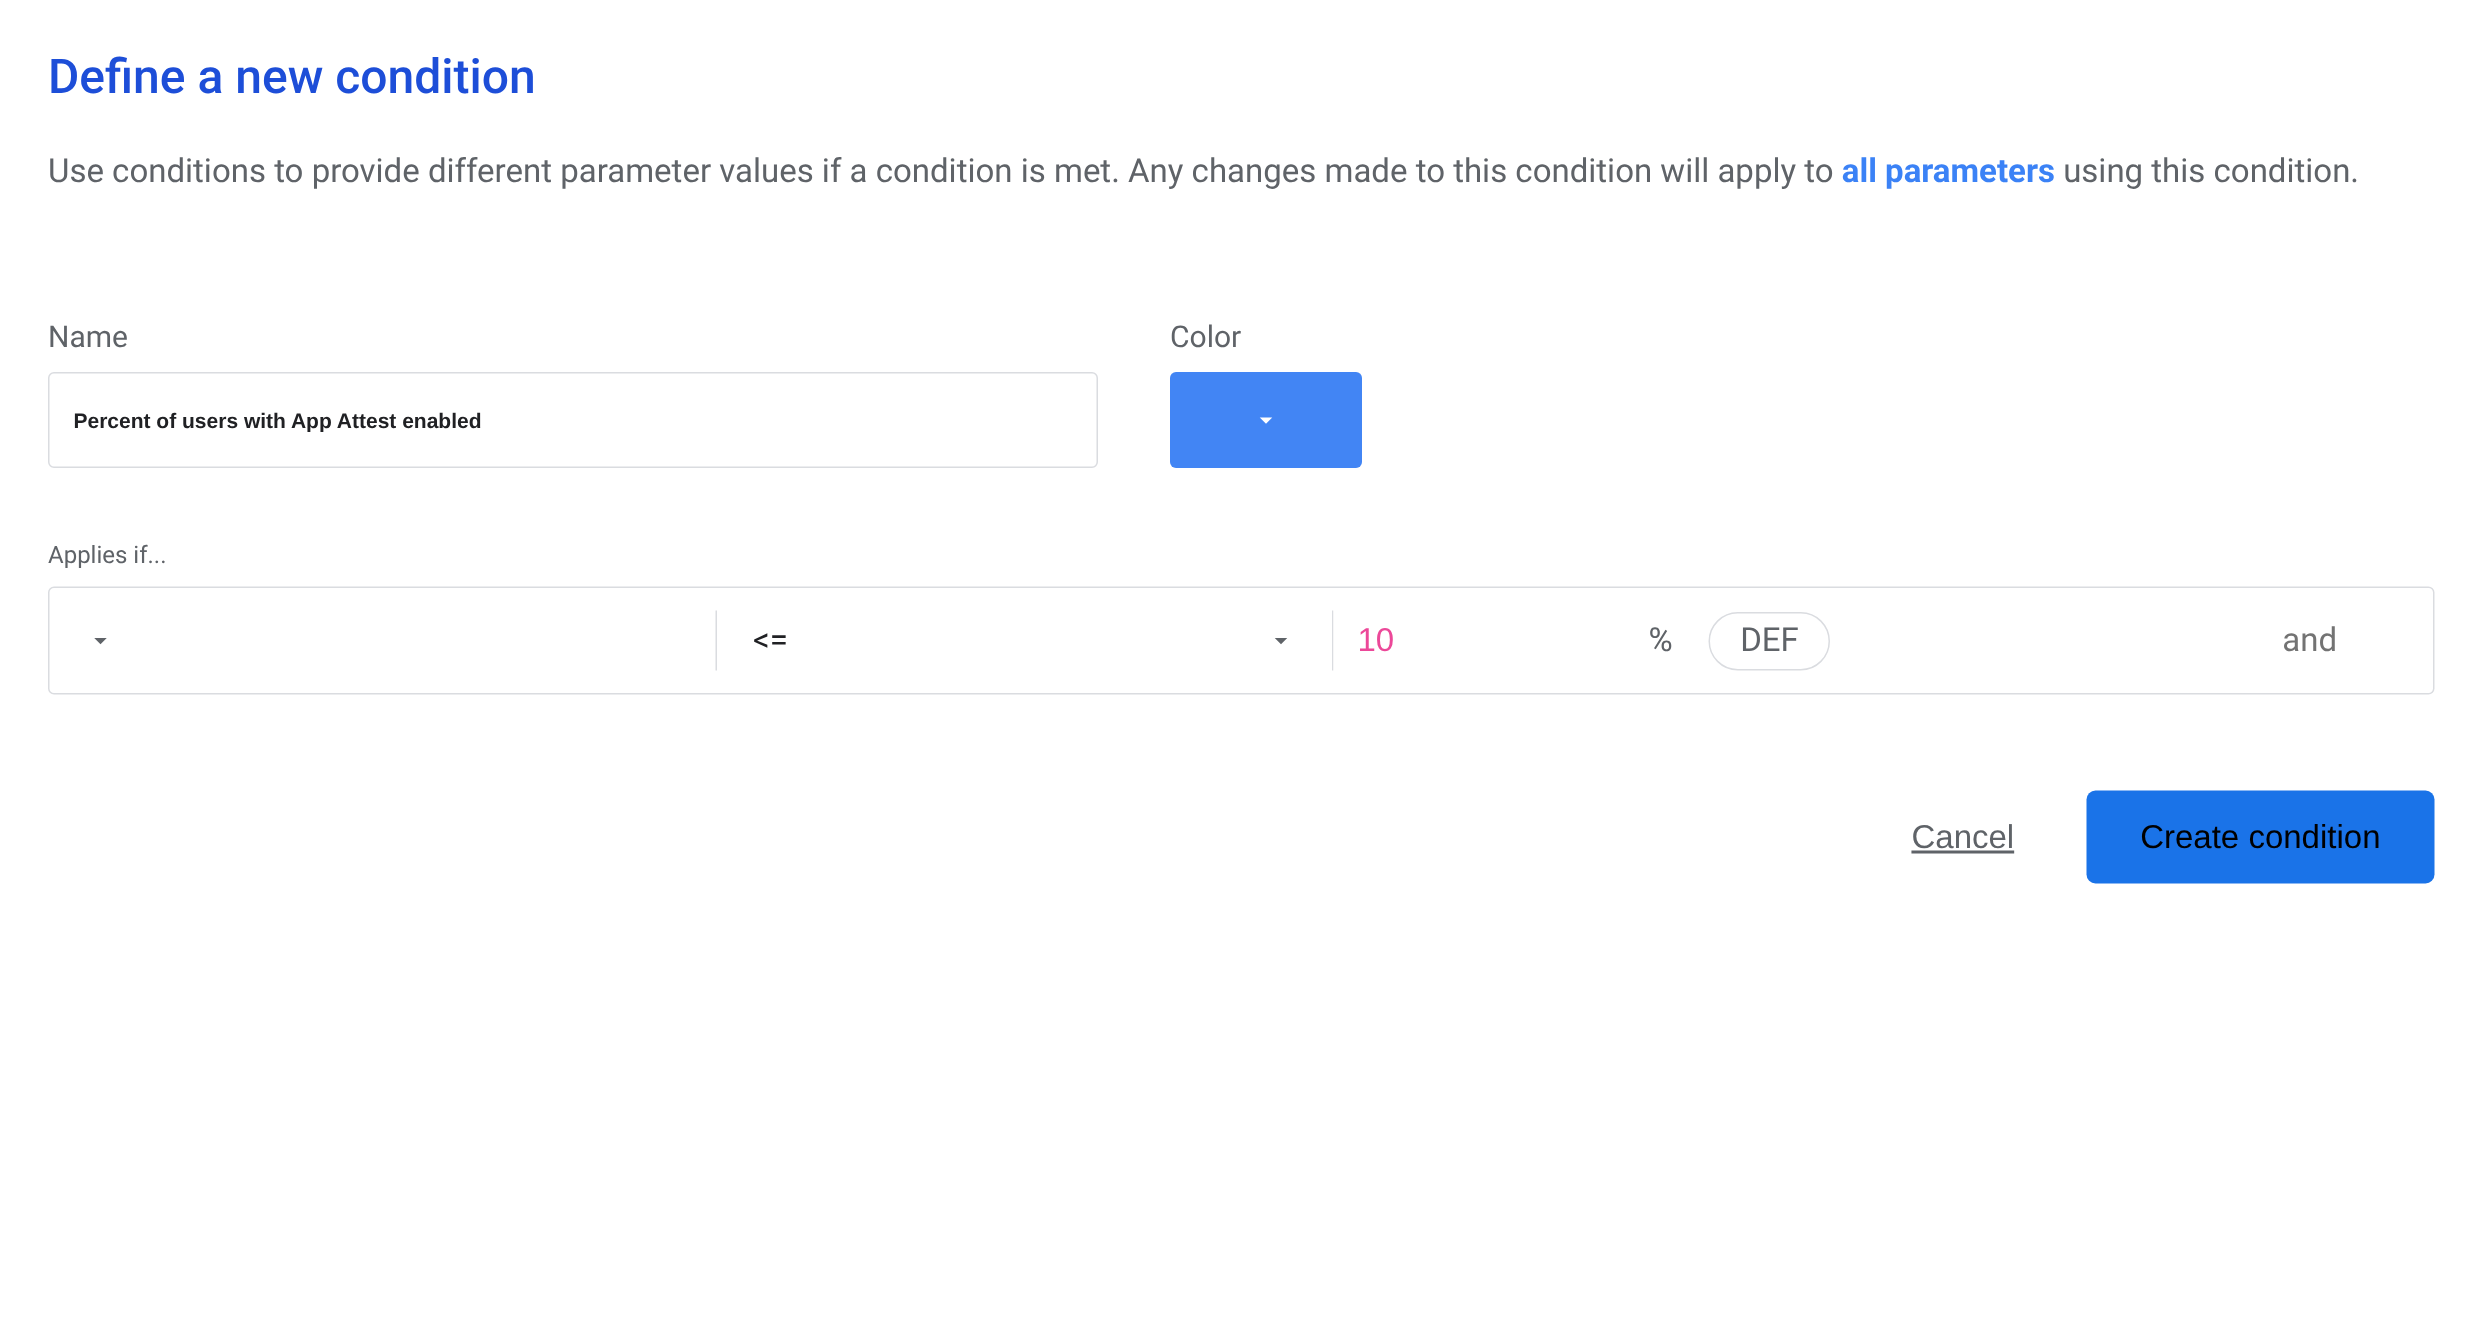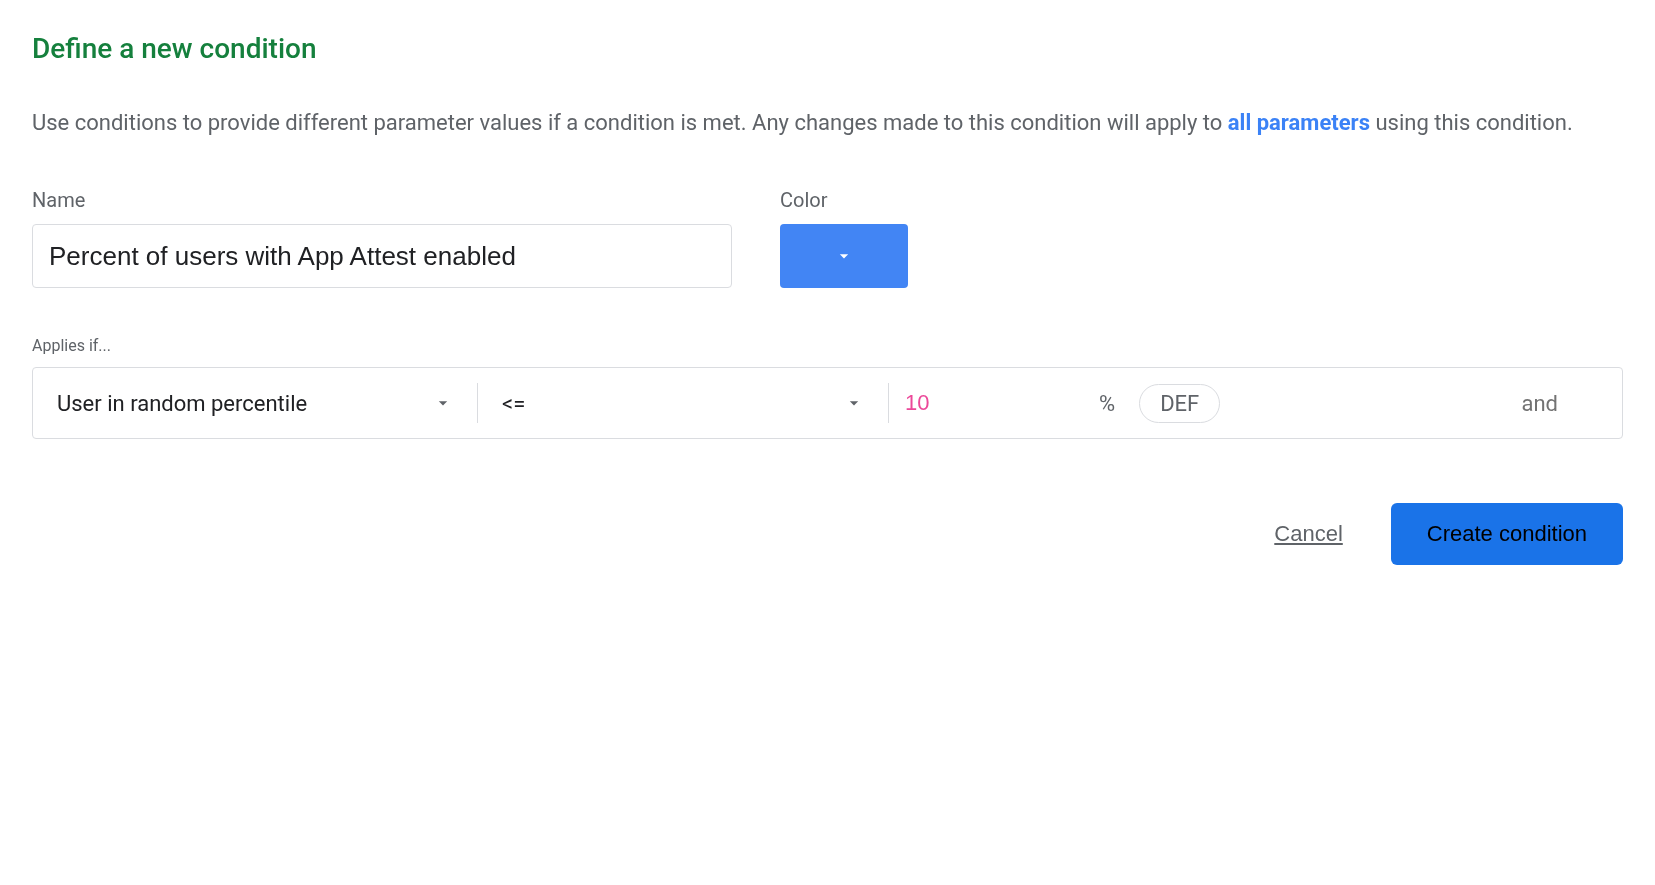--- a/index.html
+++ b/index.html
@@ -7,58 +7,60 @@
       margin: 0;
       padding: 0;
     }
     body {
       font-family: 'Roboto', 'Helvetica Neue', Arial, sans-serif;
       background: #fff;
       padding: 32px;
       color: #202124;
     }
     .page-title {
-      font-size: 28px;
+      font-size: 32px;
       font-weight: 500;
-      color: #15803d;
-      margin-bottom: 40px;
+      color: #1d4ed8;
+      margin-bottom: 27px;
     }
     .description {
       font-size: 22px;
       color: #5f6368;
       line-height: 1.6;
       margin-bottom: 48px;
     }
     .description .bold {
       font-weight: 700;
       color: #3b82f6;
     }
     .field-row {
       display: flex;
       gap: 48px;
       margin-bottom: 48px;
     }
     .field-group {
       display: flex;
       flex-direction: column;
+      margin-top: 32px;
     }
     .field-label {
       font-size: 20px;
       color: #5f6368;
       margin-bottom: 12px;
     }
     .name-input {
       width: 700px;
       height: 64px;
       border: 1px solid #dadce0;
       border-radius: 4px;
       padding: 0 16px;
-      font-size: 26px;
+      font-size: 14px;
       color: #202124;
       outline: none;
+      font-weight: bold;
     }
     .color-picker {
       width: 128px;
       height: 64px;
       background: #4285f4;
       border: none;
       border-radius: 4px;
       display: flex;
       align-items: center;
       justify-content: center;
@@ -218,21 +220,20 @@
           <path d="M7 10l5 5 5-5z"></path>
         </svg>
     </button>
   </div>
 </div>
 
 <div>
   <div class="applies-label">Applies if...</div>
   <div class="condition-row">
     <div class="condition-type">
-      <span class="condition-type-text">User in random percentile</span>
       <svg class="dropdown-icon" viewBox="0 0 24 24" fill="#5f6368">
           <path d="M7 10l5 5 5-5z"></path>
         </svg>
     </div>
     <div class="divider"></div>
     <div class="operator-select">
       <span class="operator-text">&lt;=</span>
       <svg class="dropdown-icon" viewBox="0 0 24 24" fill="#5f6368">
           <path d="M7 10l5 5 5-5z"></path>
         </svg>

